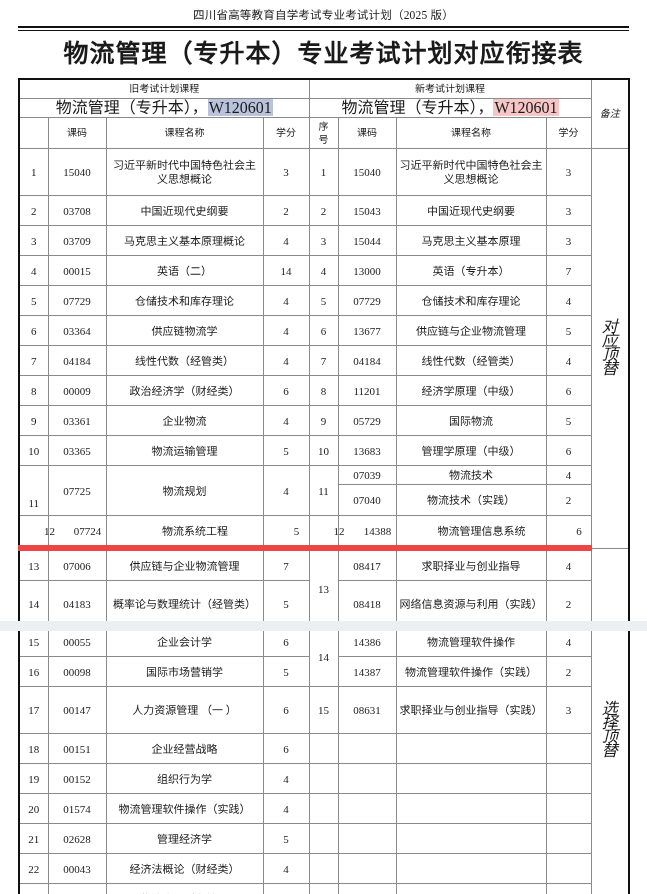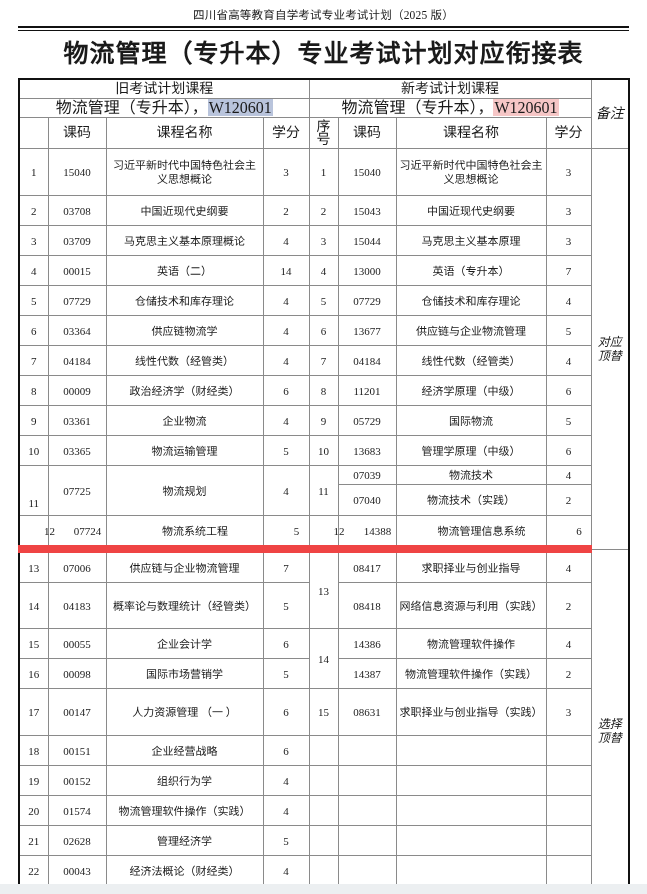--- a/index.html
+++ b/index.html
@@ -11,21 +11,21 @@
   body {
     width: 647px;
     height: 894px;
     overflow: hidden;
     font-family: "Liberation Serif", "DejaVu Serif", serif;
     color: #1a1a1a;
     position: relative;
   }
   .page {
     width: 647px;
-    height: 894px;
+    height: 631px;
     box-sizing: border-box;
     background: #ffffff;
     position: relative;
     padding: 0;
   }
   
   .doc-header {
     text-align: center;
     font-size: 11.5px;
     letter-spacing: .2px;
@@ -69,30 +69,30 @@
     vertical-align: middle;
     text-align: center;
     line-height: 14px;
     font-weight: normal;
     color: #1a1a1a;
     background: #fff;
   }
   table.plan .outer-top { border-top: 2px solid #111; }
   table.plan .outer-left { border-left: 2px solid #111; }
   table.plan .outer-right { border-right: 2px solid #111; font-style: italic; }
-  table.plan .sect-bottom { border-bottom: 8px solid #ef4444; padding-left: 24px; }
-  table.plan .hdr { font-size: 14px; }
+  table.plan .sect-bottom { border-bottom: 6px solid #ef4444; padding-left: 24px; }
+  table.plan .hdr { font-size: 10px; }
   .cname {
     text-align: left;
     padding-left: 6px;
     padding-right: 4px;
     margin-top: 16px;
   }
   .vlabel {
-    font-size: 12px;
+    font-size: 16px;
     line-height: 17px;
     vertical-align: top;
     padding-top: 6px;
   }
   .vlabel span { display: block; }
   .hl-blue {
     background: #b9c4dc;
     font-family: "Liberation Serif", "DejaVu Serif", serif;
     padding: 0 1px;
   }

